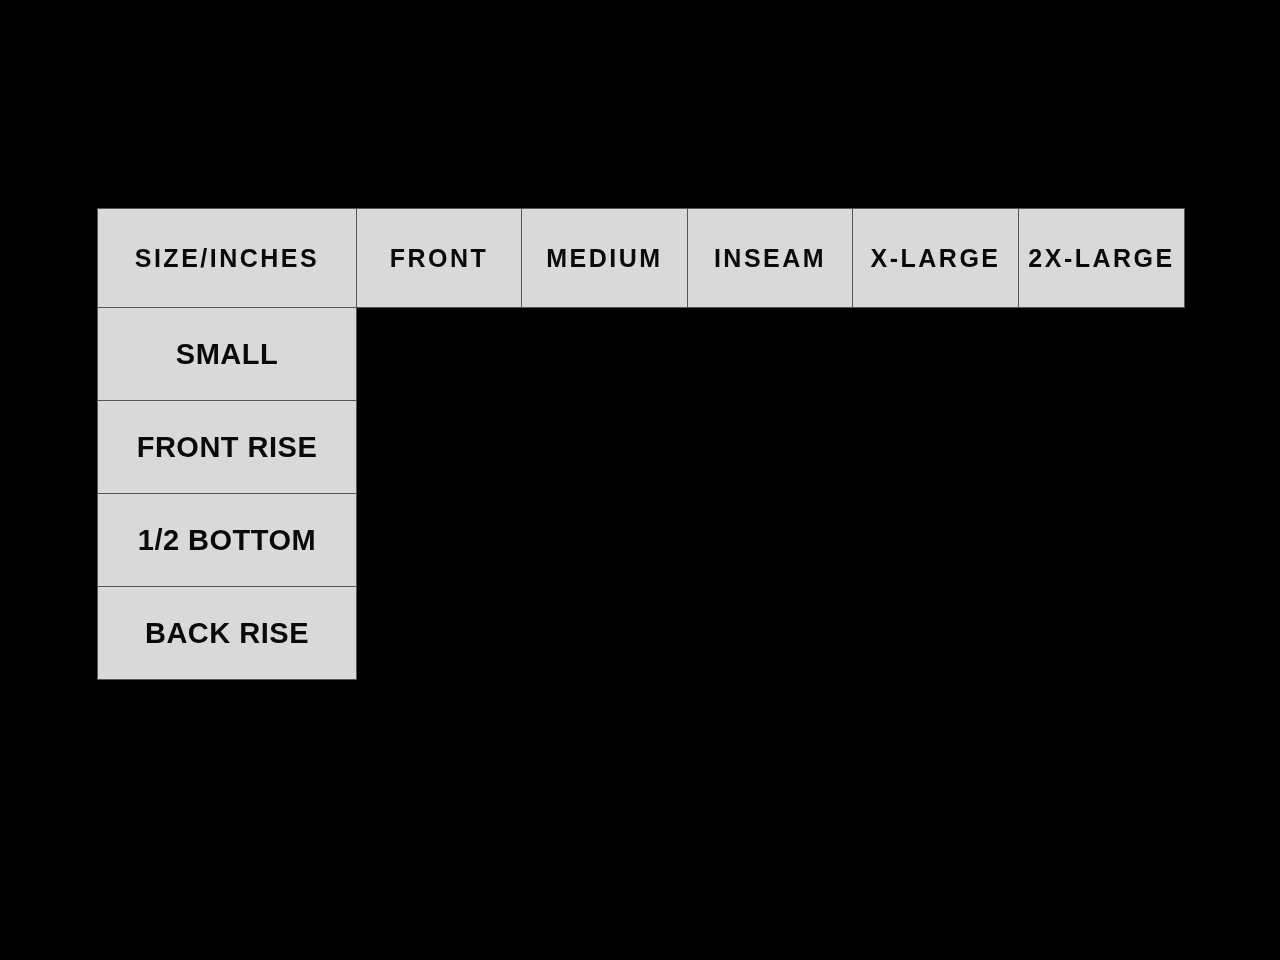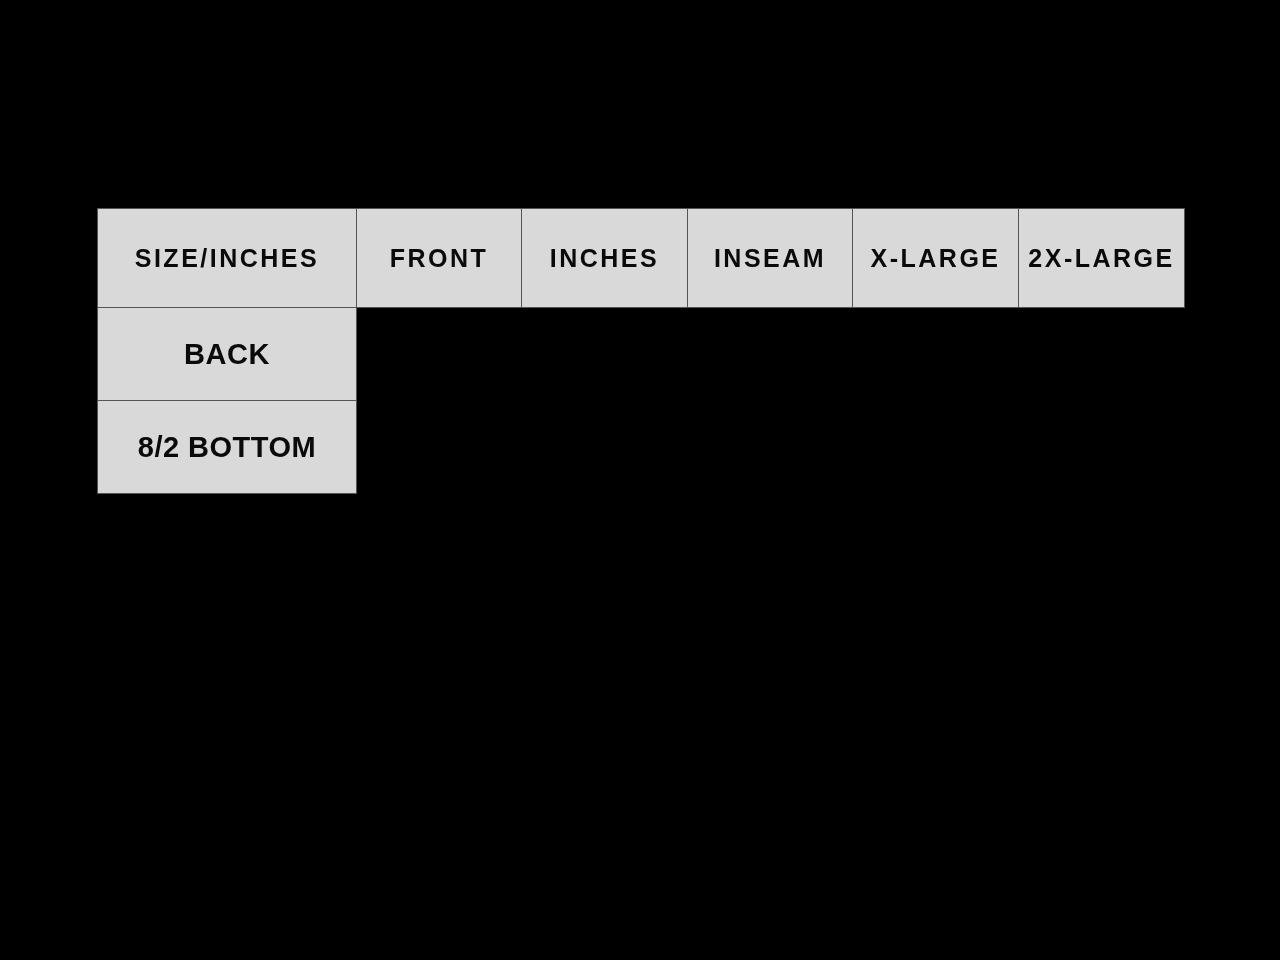--- a/index.html
+++ b/index.html
@@ -66,43 +66,59 @@
 </head>
 <body>
 
 <div class="page">
 
   <table class="size-table">
     <tbody>
       <tr class="header-row">
         <td class="corner-cell">SIZE/INCHES</td>
         <td class="size-col-small">FRONT</td>
-        <td class="size-col-medium">INCHES</td>
+        <td class="size-col-medium">MEDIUM</td>
         <td class="size-col-large">INSEAM</td>
         <td class="size-col-xlarge">X-LARGE</td>
         <td class="size-col-xxlarge">2X-LARGE</td>
       </tr>
 
       <tr class="measure-row">
-        <td class="row-label">BACK</td>
+        <td class="row-label">SMALL</td>
+        <td class="value-cell"></td>
+        <td class="value-cell"></td>
+        <td class="value-cell"></td>
+        <td class="value-cell"></td>
+        <td class="value-cell"></td>
+      </tr>
+
+      <tr class="measure-row">
+        <td class="row-label">FRONT RISE</td>
         <td class="value-cell"></td>
         <td class="value-cell"></td>
         <td class="value-cell"></td>
         <td class="value-cell"></td>
         <td class="value-cell"></td>
       </tr>
 
 
 
-
       <tr class="measure-row">
-        <td class="row-label">8/2 BOTTOM</td>
+        <td class="row-label">1/2 BOTTOM</td>
         <td class="value-cell"></td>
         <td class="value-cell"></td>
         <td class="value-cell"></td>
         <td class="value-cell"></td>
         <td class="value-cell"></td>
       </tr>
 
+      <tr class="measure-row">
+        <td class="row-label">BACK RISE</td>
+        <td class="value-cell"></td>
+        <td class="value-cell"></td>
+        <td class="value-cell"></td>
+        <td class="value-cell"></td>
+        <td class="value-cell"></td>
+      </tr>
     </tbody>
   </table>
 
 </div>
 
 </body></html>

